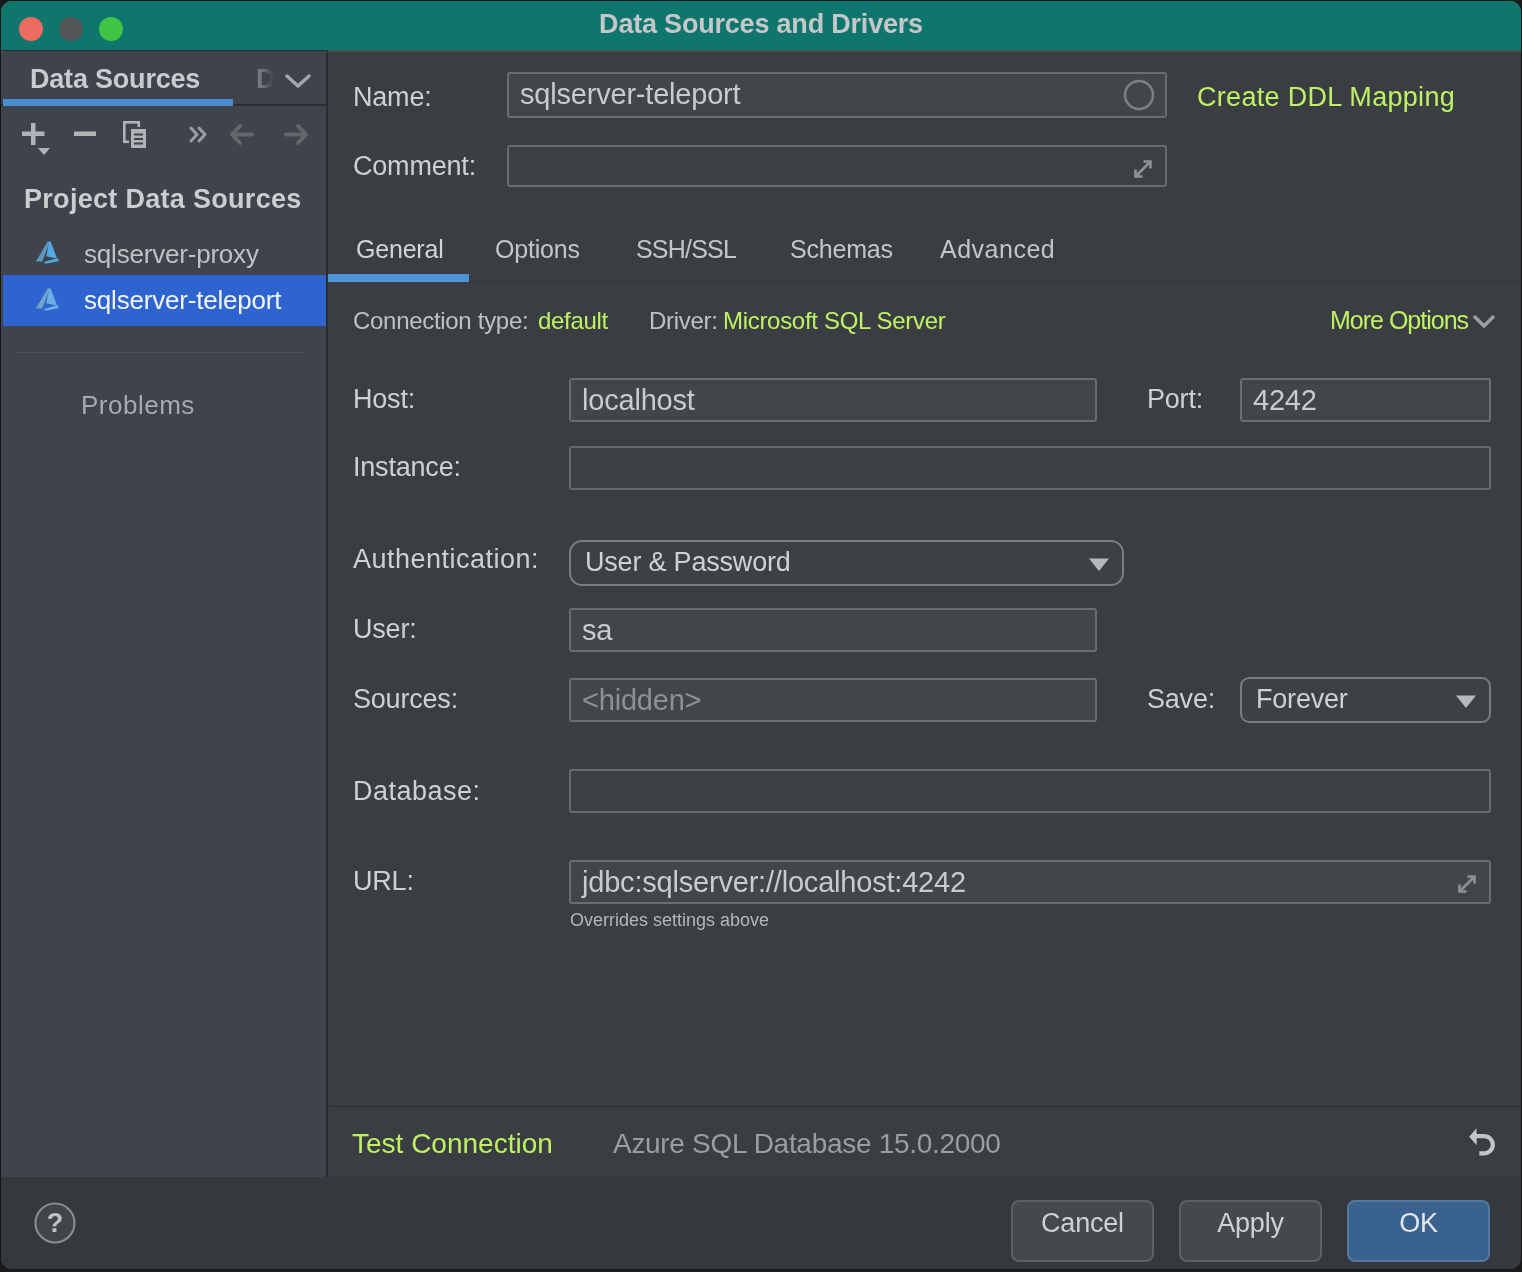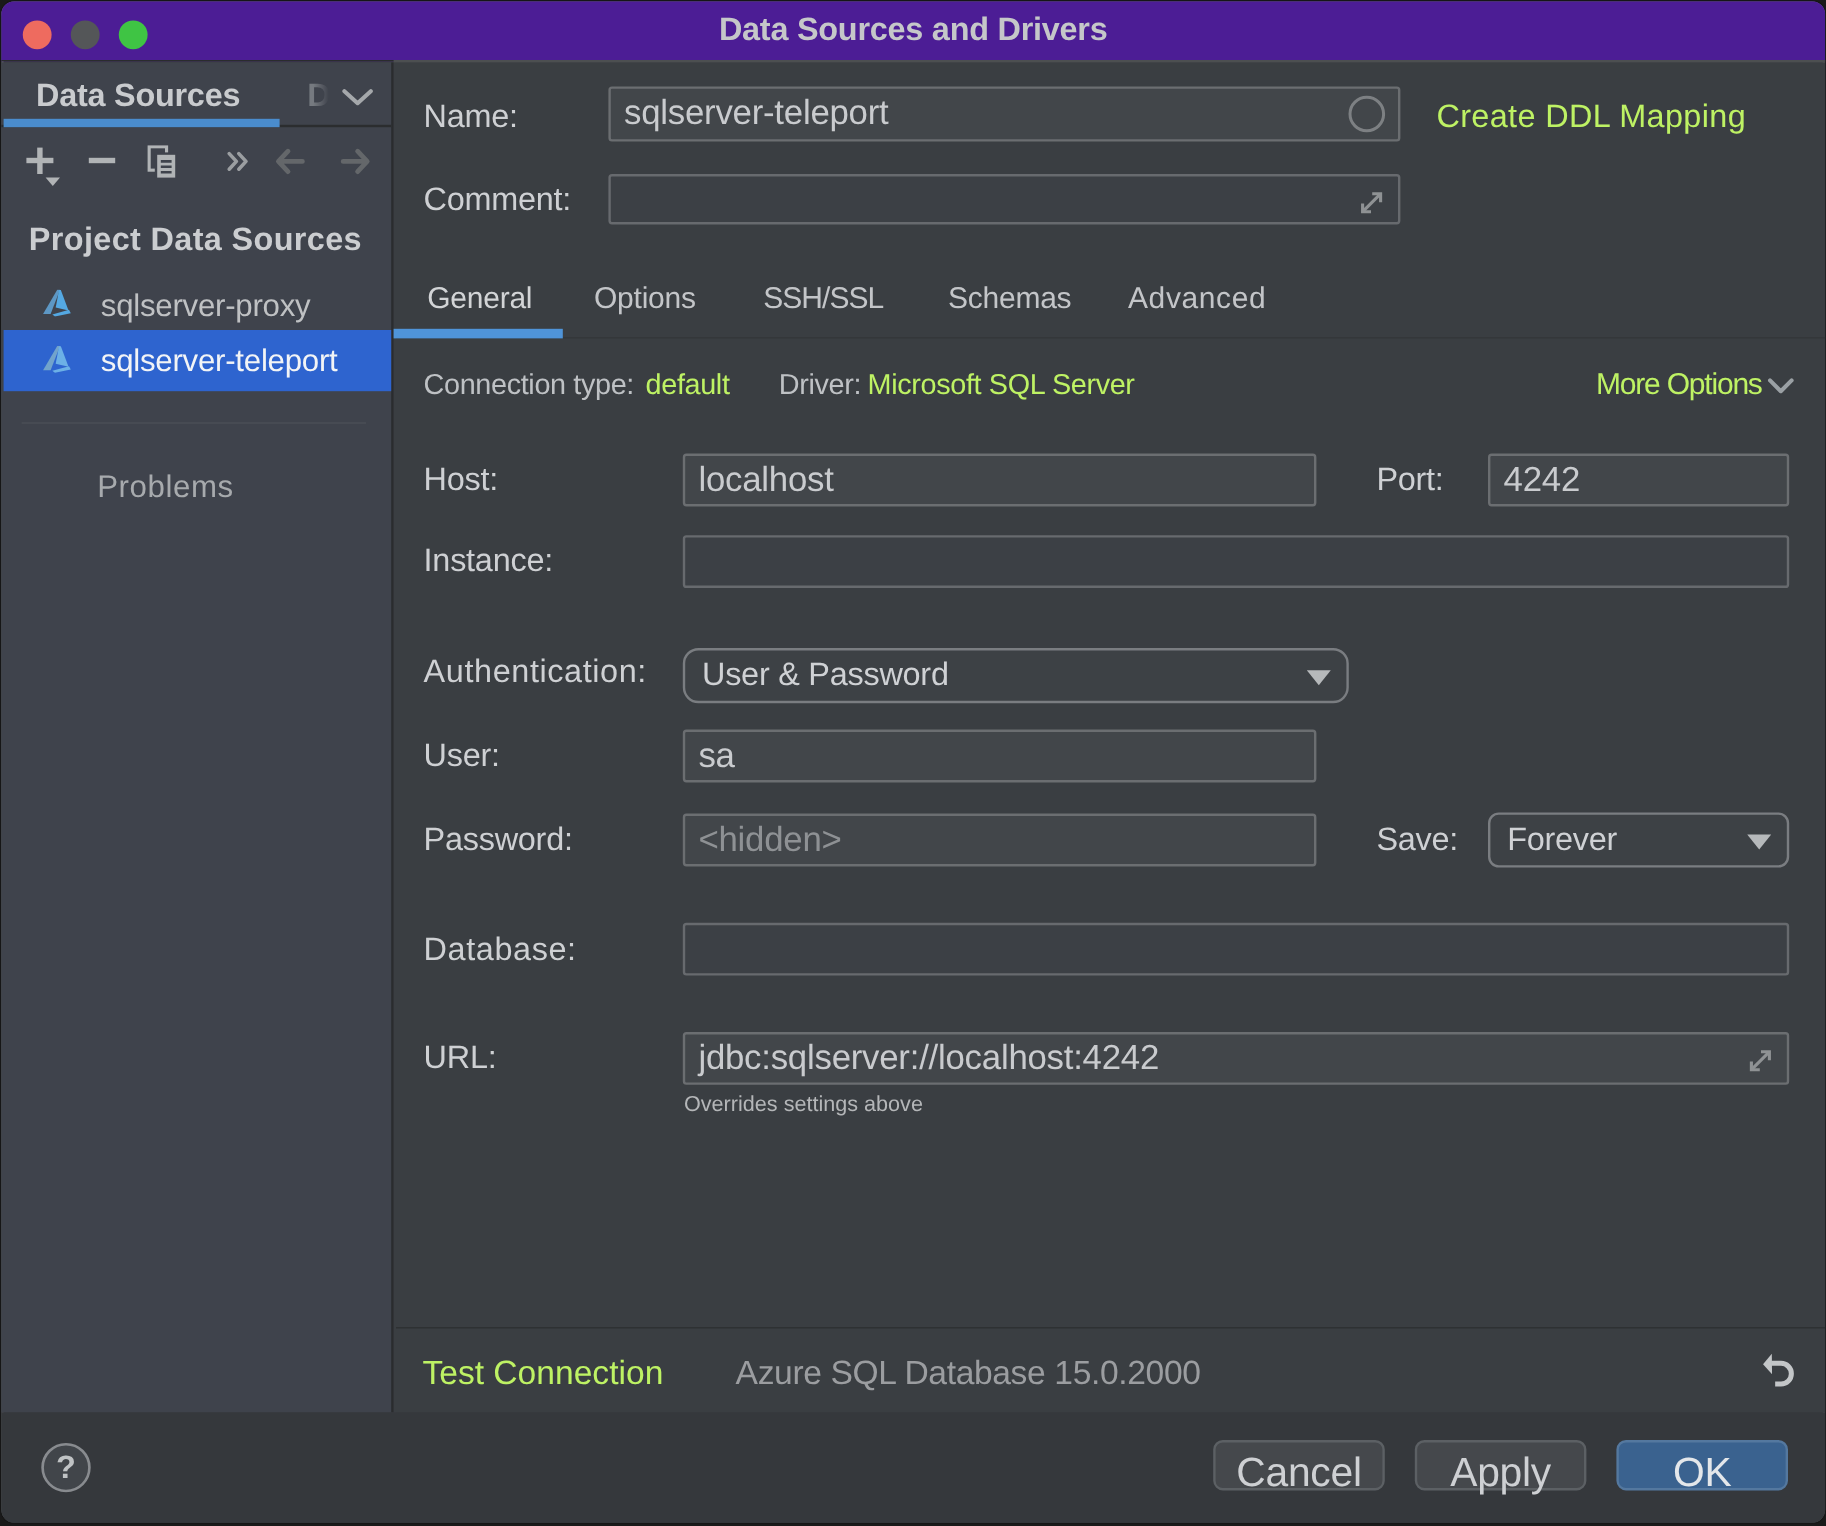--- a/index.html
+++ b/index.html
@@ -1,21 +1,21 @@
 <!DOCTYPE html>
 <html><head>
 <meta charset="utf-8">
 <style>
   * { margin:0; padding:0; box-sizing:border-box; }
   html,body { width:1522px; height:1272px; background:#1a1a1a; font-family:"Liberation Sans", sans-serif; }
   .win { position:absolute; left:0; top:0; width:1522px; height:1270px; background:#3a3e42;
          border-radius:12px; overflow:hidden; border:1px solid #161616;
          box-shadow: inset 0 2px 0 rgba(255,255,255,.28), inset 2px 0 0 rgba(255,255,255,.17), inset -2px 0 0 rgba(255,255,255,.17); }
   .abs { position:absolute; }
-  .titlebar { position:absolute; left:0; top:0; right:0; height:50px; background:#4c1d95; border-bottom:1px solid #2a2c2d; }
+  .titlebar { position:absolute; left:0; top:0; right:0; height:50px; background:#0f766e; border-bottom:1px solid #2a2c2d; }
   .title { position:absolute; top:8px; left:0; right:0; text-align:center; font-size:27px; font-weight:bold; color:#c5c7c9; letter-spacing:-0.2px;}
   .tl { position:absolute; top:15.5px; width:24px; height:24px; border-radius:50%; }
   .sidebar { position:absolute; left:0; top:51px; width:327px; height:1125px; background:#3f434c; border-right:2px solid #2a2c2e; }
   .side-tabstrip { position:absolute; left:0; top:0; width:325px; height:54px; border-bottom:2px solid #2b2d2f; }
   .side-tabname { position:absolute; left:29px; top:12px; font-size:27px; font-weight:bold; color:#c9cbce; letter-spacing:-0.2px; }
   .side-underline { position:absolute; left:2px; top:47px; width:230px; height:7px; background:#4a8ccd; }
   .fadeD { position:absolute; left:255px; top:12px; font-size:27px; font-weight:bold; color:#84888d; opacity:.8;
            -webkit-mask-image:linear-gradient(90deg,#000 25%,transparent 90%); }
   .ptitle { position:absolute; left:23px; top:132px; font-size:27px; font-weight:bold; color:#cbcdd0; letter-spacing:-0.2px;}
   .row { position:absolute; left:2px; width:323px; height:50px; }
@@ -34,22 +34,22 @@
   .field.empty { background:#3c4045; border-color:#676a6e; }
   .field > span { position:absolute; left:11px; top:4px; white-space:nowrap; }
   .combo { position:absolute; border:2px solid #7a7d81; background:#3d4145; border-radius:9px;
            font-size:27px; color:#cfd1d4; letter-spacing:-0.2px; }
   .combo > span { position:absolute; left:14px; top:5px; white-space:nowrap; }
   .tabs { position:absolute; top:183px; left:0; width:1193px; height:48px; }
   .tab { position:absolute; top:0px; font-size:25px; color:#c3c5c8; letter-spacing:-0.2px;}
   .tab-underline { position:absolute; left:-2px; top:222px; width:141px; height:8px; background:#4f94d9; z-index:3;}
   .tabsep { position:absolute; left:0; top:229px; width:1193px; height:1px; background:#333639; }
   .bottombar { position:absolute; left:0; top:1176px; width:1522px; height:94px; background:#35383c; }
-  .btn { position:absolute; top:23px; height:42px; border-radius:8px; background:#45484c; border:2px solid #5c6064;
-         font-size:34px; color:#ced0d3; text-align:center; letter-spacing:-0.2px;}
+  .btn { position:absolute; top:23px; height:62px; border-radius:8px; background:#45484c; border:2px solid #5c6064;
+         font-size:27px; color:#ced0d3; text-align:center; letter-spacing:-0.2px;}
   .btn > span { position:relative; top:6px; }
   .btn.primary { background:#3a628f; border-color:#54789f; color:#e4e7ea; }
   .teststrip-top { position:absolute; left:0; top:1054px; width:1193px; height:1px; background:#2c2e30; }
 </style>
 </head>
 <body>
 <div class="win">
   <div class="titlebar">
     <div class="tl" style="left:18px; background:#ee6b5f;"></div>
     <div class="tl" style="left:58px; background:#545658;"></div>
@@ -182,21 +182,21 @@
       <svg class="abs" style="right:12px; top:15px;" width="22" height="15" viewBox="0 0 22 15">
         <path d="M1 1.5 L21 1.5 L11 14 Z" fill="#b6b9bb"></path>
       </svg>
     </div>
 
     <div class="label" style="left:23px; top:562px;">User:</div>
     <div class="field" style="left:239px; top:556px; width:528px; height:44px;">
         <span>sa</span>
       </div>
 
-    <div class="label" style="left:23px; top:632px;">Password:</div>
+    <div class="label" style="left:23px; top:632px;">Sources:</div>
     <div class="field" style="left:239px; top:626px; width:528px; height:44px;">
         <span style="color:#8e9194;">&lt;hidden&gt;</span>
       </div>
     <div class="label" style="left:817px; top:632px;">Save:</div>
     <div class="combo" style="left:910px; top:625px; width:251px; height:46px;">
         <span>Forever</span>
       <svg class="abs" style="right:12px; top:15px;" width="22" height="15" viewBox="0 0 22 15">
         <path d="M1 1.5 L21 1.5 L11 14 Z" fill="#b6b9bb"></path>
       </svg>
     </div>

